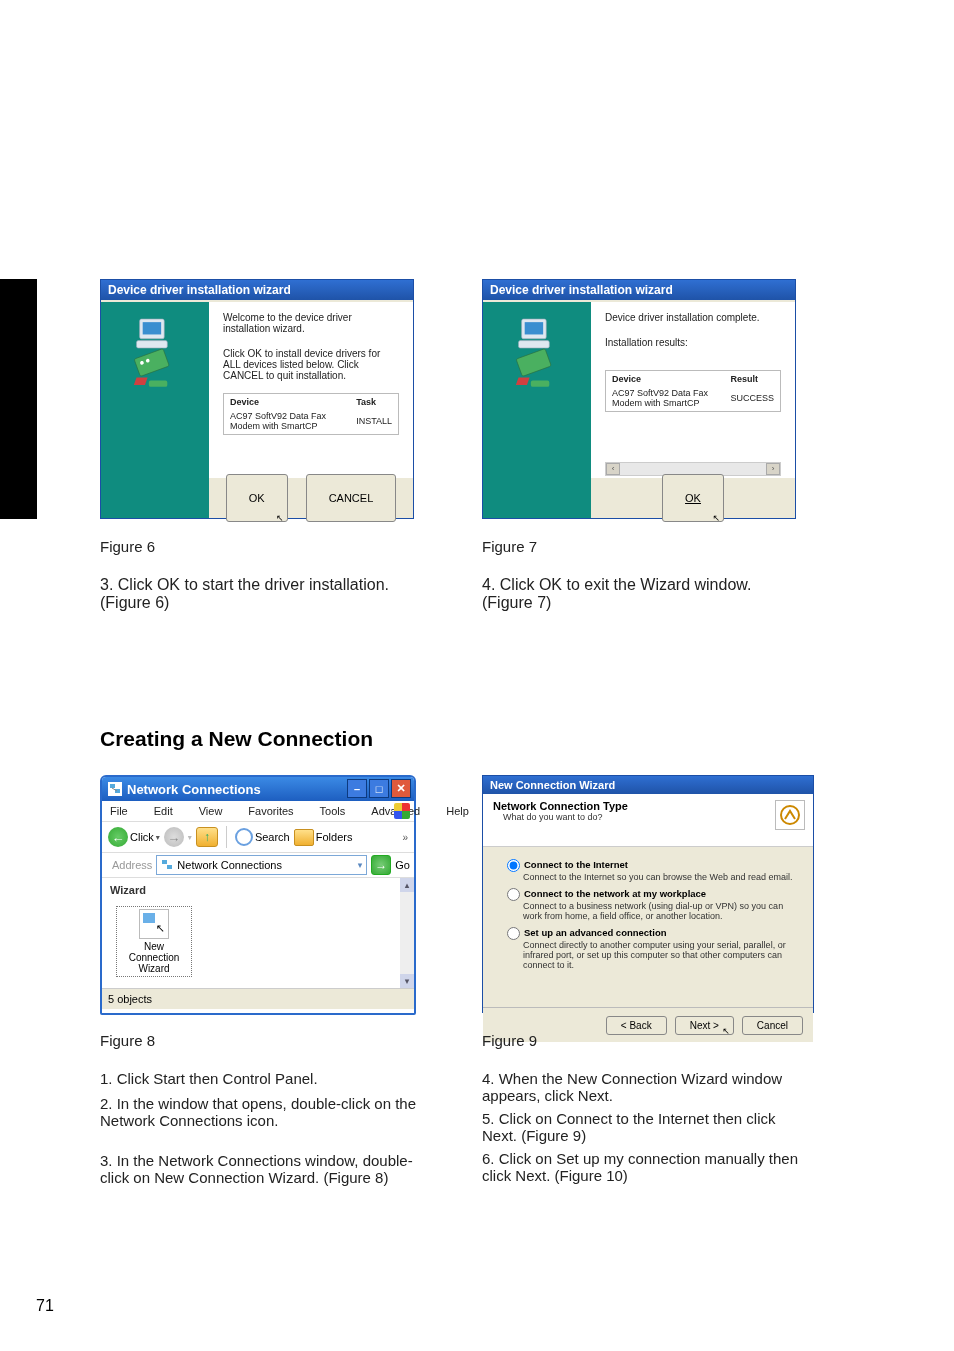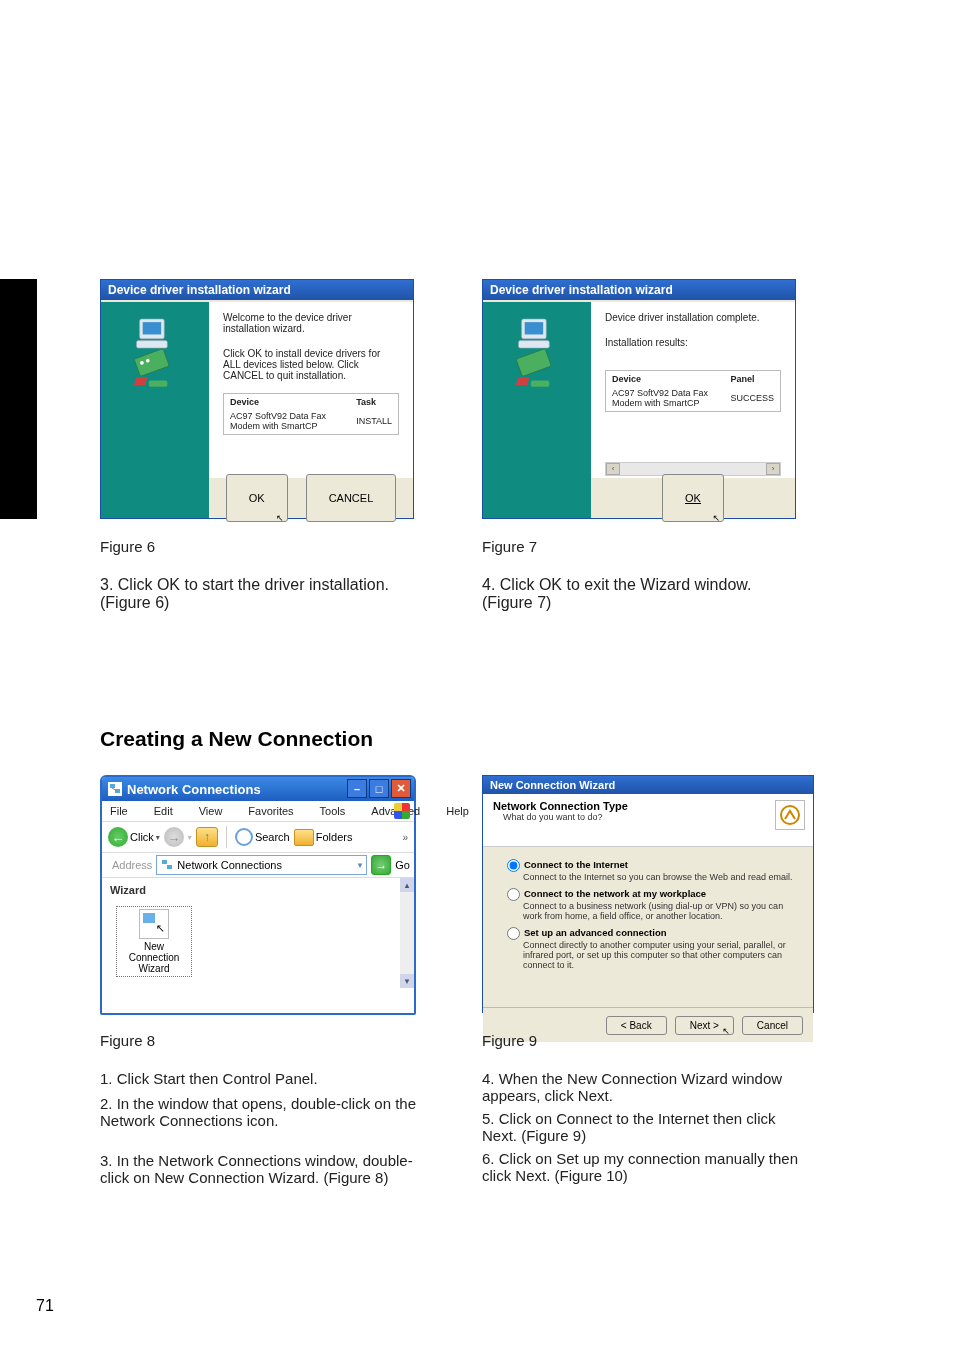--- a/index.html
+++ b/index.html
@@ -511,21 +511,21 @@
     </div>
   </div>
   <div class="wizard-right">
     <div>Device driver installation complete.</div>
     <div style="height:14px"></div>
     <div>Installation results:</div>
     <table class="mini-table" style="width:100%; margin-top:22px;">
       <tbody>
           <tr>
         <th style="width:75%">Device</th>
-        <th>Panel</th>
+        <th>Result</th>
       </tr>
       <tr>
         <td>AC97 SoftV92 Data Fax Modem with SmartCP</td>
         <td>SUCCESS</td>
       </tr>
     </tbody>
       </table>
     <div class="mini-scroll">
       <div class="sa-l">‹</div>
       <div class="sa-r">›</div>
@@ -615,20 +615,23 @@
         <div class="smc"></div>
         <span class="cur">↖</span>
       </div>
       <div>New Connection Wizard</div>
     </div>
     <div class="vscroll">
       <div class="up">▴</div>
       <div class="dn">▾</div>
     </div>
   </div>
+  <div class="ex-status">
+    <span>5 objects</span>
+  </div>
 </div>
 
 <div class="ncw">
   <div class="ncw-title">New Connection Wizard</div>
   <div class="ncw-header">
     <div class="h1">Network Connection Type</div>
     <div class="h2">What do you want to do?</div>
     <div class="himg">
       <svg width="22" height="22">
           <circle cx="11" cy="11" r="9" fill="none" stroke="#c80" stroke-width="2"></circle>

